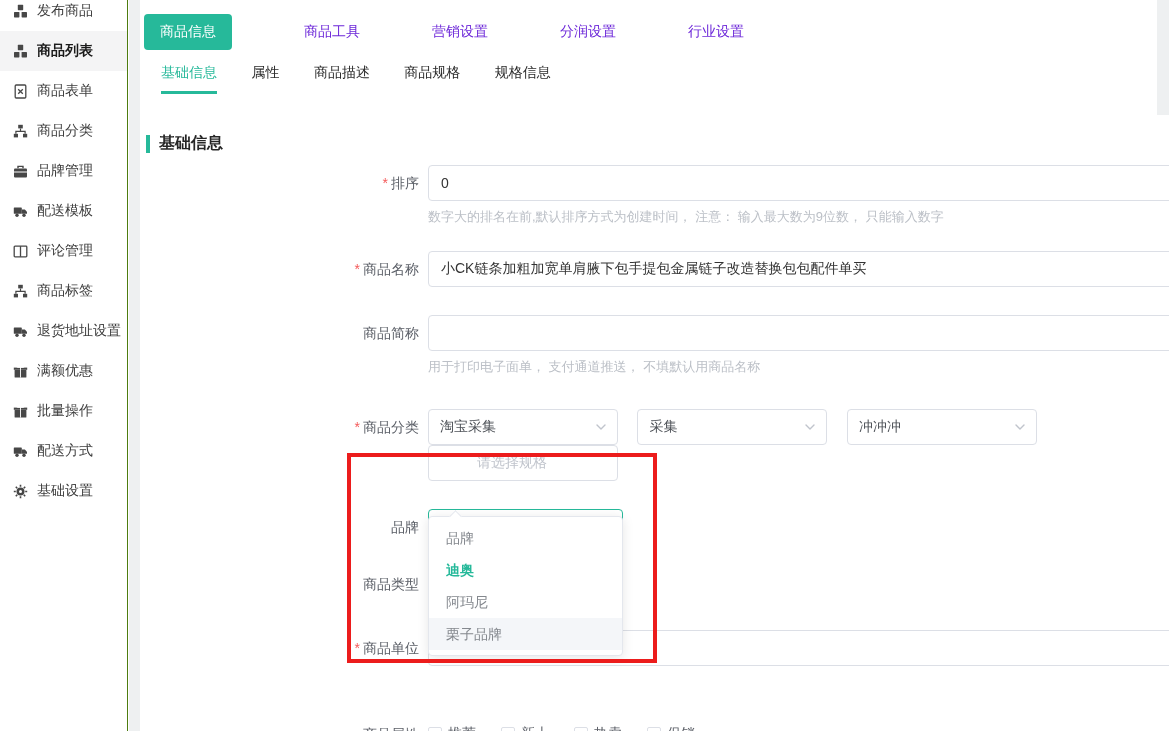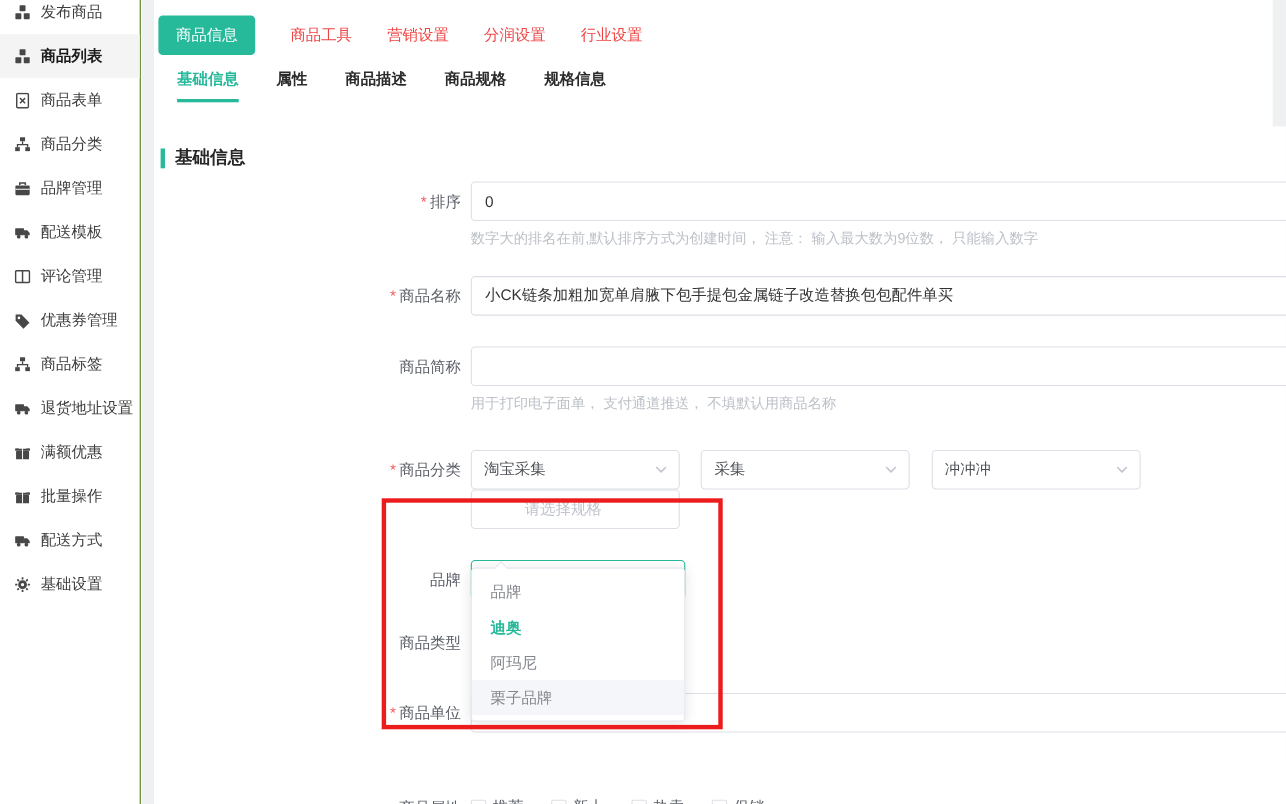--- a/index.html
+++ b/index.html
@@ -21,24 +21,24 @@
     background:#eef0f1; }
   .tabs-card { position:absolute; left:11px; right:12px; top:0; height:125px;
     background:#fff; border-radius:0 0 0 4px; padding:14px 0 0 4px; }
   .form-card { position:absolute; left:11px; right:0; top:115px; height:616px;
     background:#fff; border-radius:4px 0 0 0; overflow:visible; }
 
   
   .tab-row { display:flex; align-items:center; }
   .tab-btn { background:#26b99a; color:#fff; font-size:14px; padding:9px 16px;
     border-radius:4px; border:none; cursor:pointer; }
-  .tab { font-size:14px; color:#ef4444; margin-left:32px; cursor:pointer; }
-
-  
-  .subtab-row { margin-top:13px; padding-left:17px;font-weight:bold; }
+  .tab { font-size:14px; color:#6d28d9; margin-left:72px; cursor:pointer; }
+
+  
+  .subtab-row { margin-top:13px; padding-left:17px; }
   .subtab { display:inline-block; margin-right:30px; font-size:14px; color:#2b2b2b;
     padding-bottom:9px; cursor:pointer; }
   .subtab.active { color:#26b99a; border-bottom:3px solid #26b99a; }
 
   
   .section-title { margin:18px 0 0 6px; display:flex; align-items:center; gap:9px; }
   .section-bar { width:4px; height:18px; background:#26b99a; }
   .section-text { font-size:16px; font-weight:bold; color:#262626; }
 
   .frow { display:flex; align-items:flex-start; }
@@ -192,26 +192,20 @@
       <svg>
           <use href="#i-truck"></use>
         </svg>
       <span>配送模板</span>
     </div>
     <div class="s-item">
       <svg>
           <use href="#i-columns"></use>
         </svg>
       <span>评论管理</span>
-    </div>
-    <div class="s-item">
-      <svg>
-          <use href="#i-tag"></use>
-        </svg>
-      <span>优惠券管理</span>
     </div>
     <div class="s-item">
       <svg>
           <use href="#i-sitemap"></use>
         </svg>
       <span>商品标签</span>
     </div>
     <div class="s-item">
       <svg>
           <use href="#i-truck"></use>

